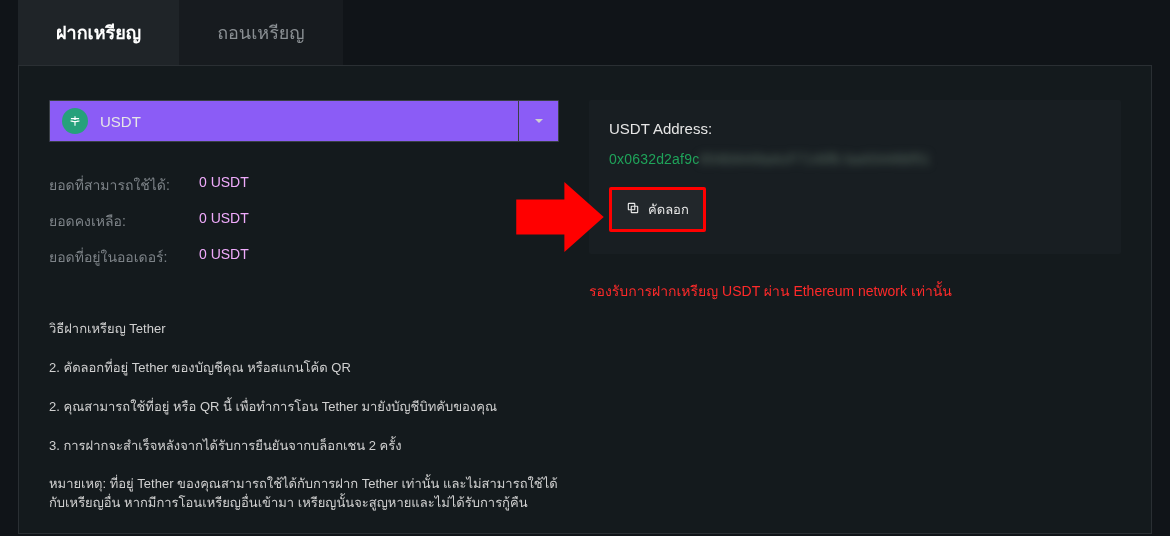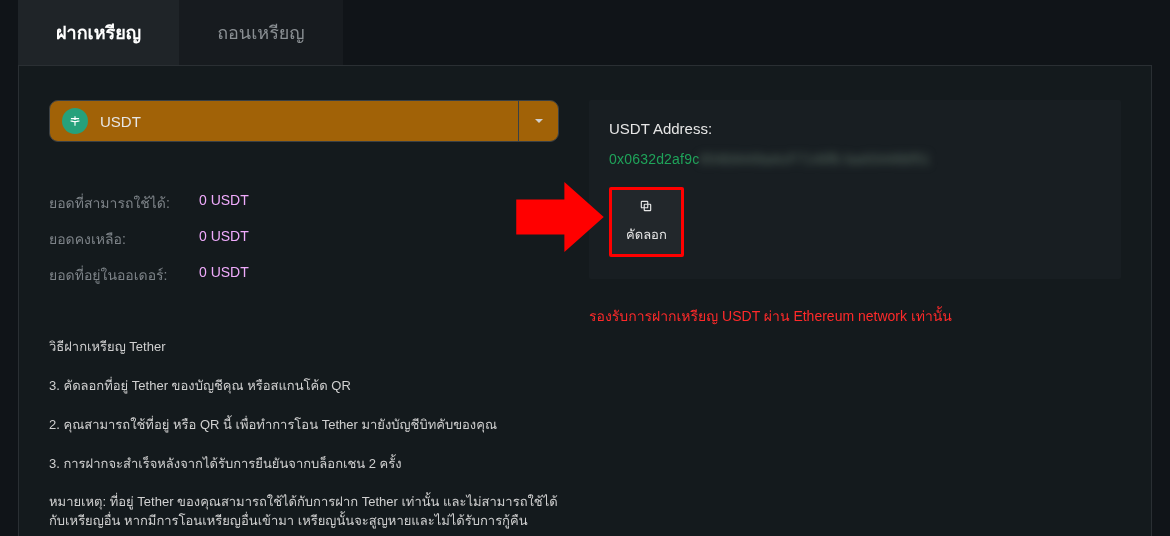--- a/index.html
+++ b/index.html
@@ -39,24 +39,24 @@
     border: 1px solid #2a2f33;
     border-top: none;
   }
   .left-col { flex: 0 0 510px; }
   .right-col { flex: 1; position: relative; }
 
   .currency-select {
     display: flex;
     align-items: center;
     border: 1px solid #3a4045;
-    border-radius: 9px;
+    border-radius: 1px;
     height: 42px;
-    background: #a16207;
-    margin-bottom: 50px;
+    background: #8b5cf6;
+    margin-bottom: 32px;
   }
   .currency-main {
     display: flex;
     align-items: center;
     gap: 12px;
     padding: 0 12px;
     flex: 1;
     height: 100%;
   }
   .coin-icon {
@@ -107,21 +107,20 @@
     background: #22272b;
     padding: 9px 14px;
     font-size: 13px;
     color: #e6e6e6;
     border-radius: 2px;
     cursor: pointer;
   }
   .btn svg { width: 14px; height: 14px; }
   .btn-copy {
     border: 3px solid #ff0000;
-    flex-direction: column;
   }
 
   .warning {
     margin-top: 26px;
     color: #ff2a2a;
     font-size: 14px;
   }
 
   
   .arrow {
@@ -173,21 +172,21 @@
         <span class="balance-label">ยอดคงเหลือ:</span>
         <span class="balance-value">0 USDT</span>
       </div>
       <div class="balance-row">
         <span class="balance-label">ยอดที่อยู่ในออเดอร์:</span>
         <span class="balance-value">0 USDT</span>
       </div>
 
       <div class="instructions">
         <div class="instr-title">วิธีฝากเหรียญ Tether</div>
-        <div class="instr-step">3. คัดลอกที่อยู่ Tether ของบัญชีคุณ หรือสแกนโค้ด QR</div>
+        <div class="instr-step">2. คัดลอกที่อยู่ Tether ของบัญชีคุณ หรือสแกนโค้ด QR</div>
         <div class="instr-step">2. คุณสามารถใช้ที่อยู่ หรือ QR นี้ เพื่อทำการโอน Tether มายังบัญชีบิทคับของคุณ</div>
         <div class="instr-step">3. การฝากจะสำเร็จหลังจากได้รับการยืนยันจากบล็อกเชน 2 ครั้ง</div>
         <div class="instr-note">หมายเหตุ: ที่อยู่ Tether ของคุณสามารถใช้ได้กับการฝาก Tether เท่านั้น และไม่สามารถใช้ได้กับเหรียญอื่น หากมีการโอนเหรียญอื่นเข้ามา เหรียญนั้นจะสูญหายและไม่ได้รับการกู้คืน</div>
       </div>
     </div>
 
     <div class="right-col">
 
       <svg class="arrow" viewBox="0 0 100 80">
         <polygon fill="#ff0000" points="0,20 55,20 55,0 100,40 55,80 55,60 0,60"></polygon>

